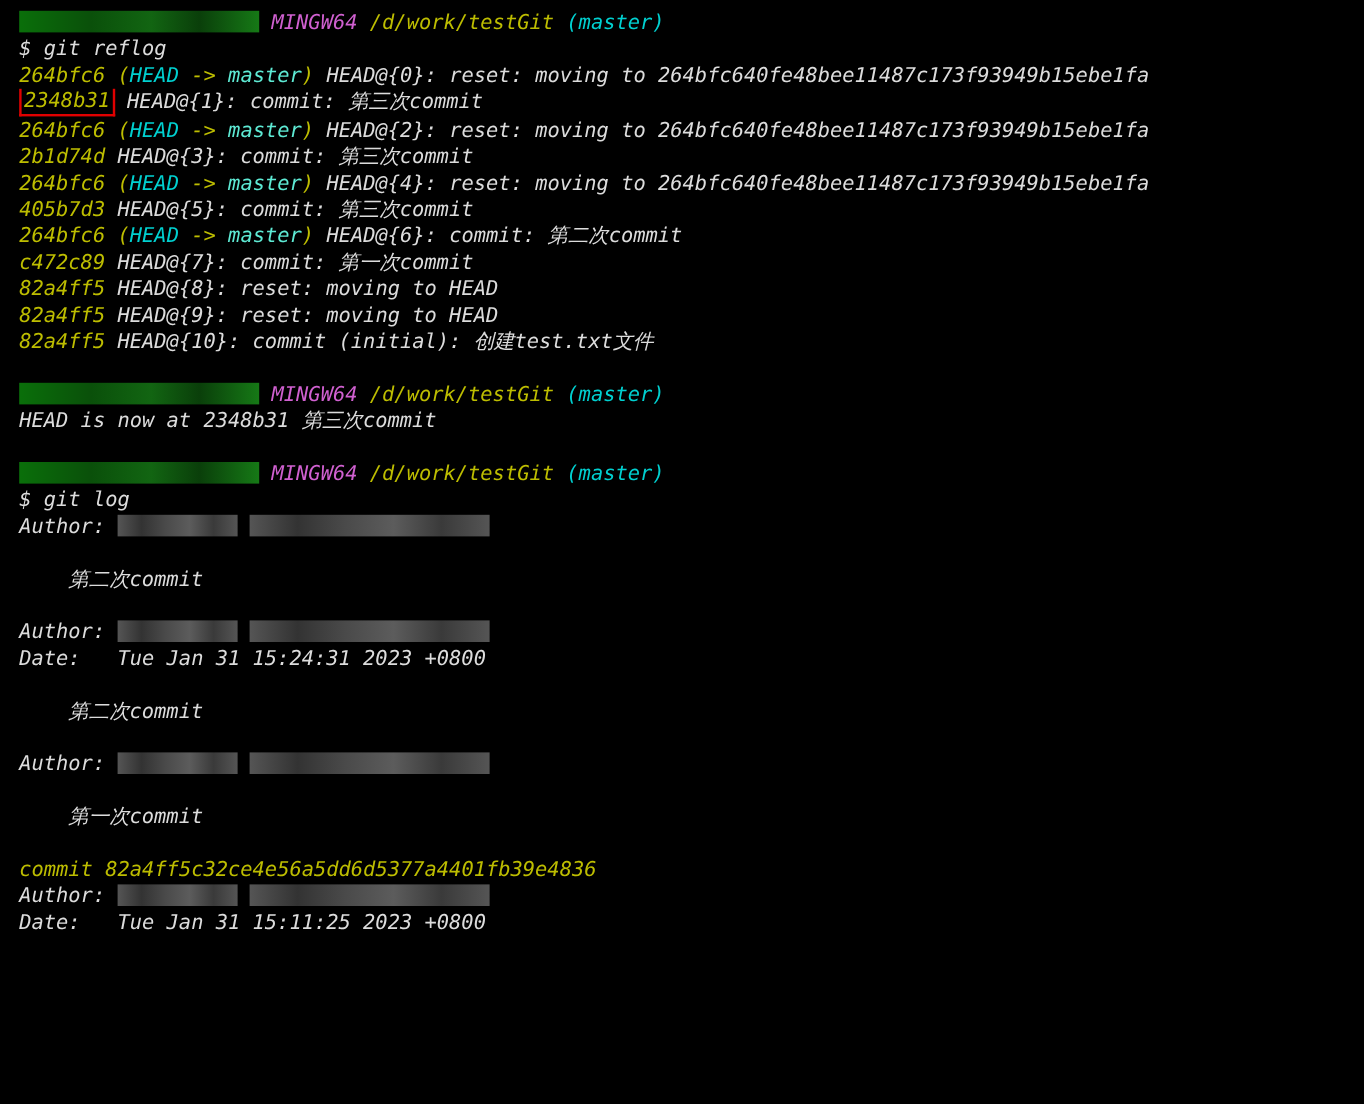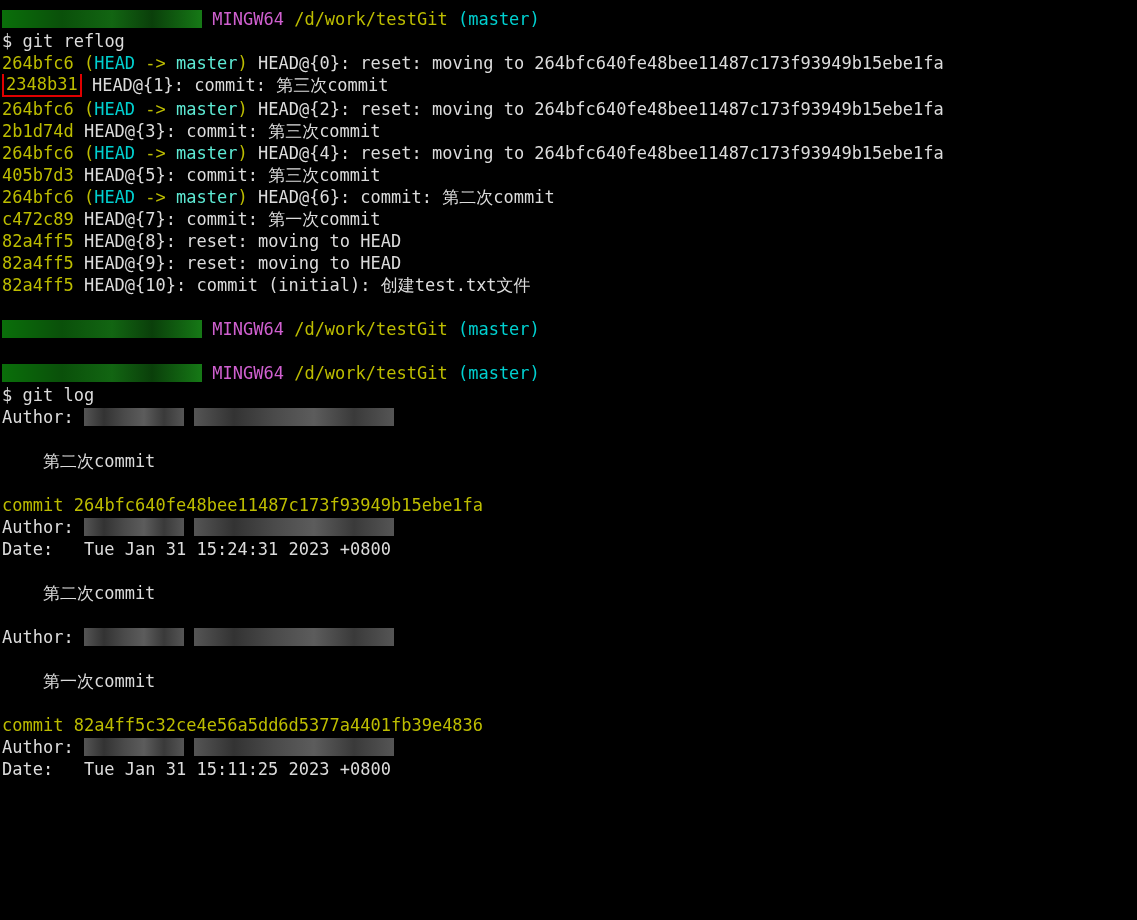--- a/index.html
+++ b/index.html
@@ -13,21 +13,22 @@
     width: 1137px;
     height: 920px;
     overflow: hidden;
     white-space: nowrap;
   }
   .term {
     padding: 8px 0 0 0;
   }
   .line {
     white-space: pre;
-    padding: 0 2px;
+    padding: 0 16px;
+    font-style: italic;
   }
   .yellow  { color: #bdbd00; }
   .magenta { color: #d060d0; }
   .cyan    { color: #00d0d0; }
   .green   { color: #5eead4; }
   .white   { color: #dcdcdc; }
   .grey    { color: #dcdcdc; }
   .redact {
     display: inline-block;
     vertical-align: -3px;
@@ -79,32 +80,32 @@
   <div class="line"><span class="yellow">405b7d3</span> <span class="white">HEAD@{5}: commit: 第三次commit</span></div>
   <div class="line"><span class="yellow">264bfc6</span> <span class="yellow">(</span><span class="cyan">HEAD</span> <span class="yellow">-&gt;</span> <span class="green">master</span><span class="yellow">)</span> <span class="white">HEAD@{6}: commit: 第二次commit</span></div>
   <div class="line"><span class="yellow">c472c89</span> <span class="white">HEAD@{7}: commit: 第一次commit</span></div>
   <div class="line"><span class="yellow">82a4ff5</span> <span class="white">HEAD@{8}: reset: moving to HEAD</span></div>
   <div class="line"><span class="yellow">82a4ff5</span> <span class="white">HEAD@{9}: reset: moving to HEAD</span></div>
   <div class="line"><span class="yellow">82a4ff5</span> <span class="white">HEAD@{10}: commit (initial): 创建test.txt文件</span></div>
 
   <div class="blank-line"></div>
 
   <div class="line"><span class="redact green w200"></span> <span class="magenta">MINGW64</span> <span class="yellow">/d/work/testGit</span> <span class="cyan">(master)</span></div>
+  <div class="line"><span class="white">HEAD is now at 2348b31 第三次commit</span></div>
 
   <div class="blank-line"></div>
 
   <div class="line"><span class="redact green w200"></span> <span class="magenta">MINGW64</span> <span class="yellow">/d/work/testGit</span> <span class="cyan">(master)</span></div>
   <div class="line"><span class="white">$</span> <span class="white">git log</span></div>
 
   <div class="line"><span class="white">Author:</span> <span class="redact grey w100"></span> <span class="redact grey w200"></span></div>
   <div class="blank-line"></div>
   <div class="line"><span class="white">    第二次commit</span></div>
   <div class="blank-line"></div>
 
-  <div class="line"><span class="yellow">commit</span> <span class="yellow">264bfc640fe48bee11487c173f93949b15ebe1fa</span></div>
   <div class="line"><span class="white">Author:</span> <span class="redact grey w100"></span> <span class="redact grey w200"></span></div>
   <div class="line"><span class="white">Date:   Tue Jan 31 15:24:31 2023 +0800</span></div>
   <div class="blank-line"></div>
   <div class="line"><span class="white">    第二次commit</span></div>
   <div class="blank-line"></div>
 
   <div class="line"><span class="white">Author:</span> <span class="redact grey w100"></span> <span class="redact grey w200"></span></div>
   <div class="blank-line"></div>
   <div class="line"><span class="white">    第一次commit</span></div>
   <div class="blank-line"></div>

